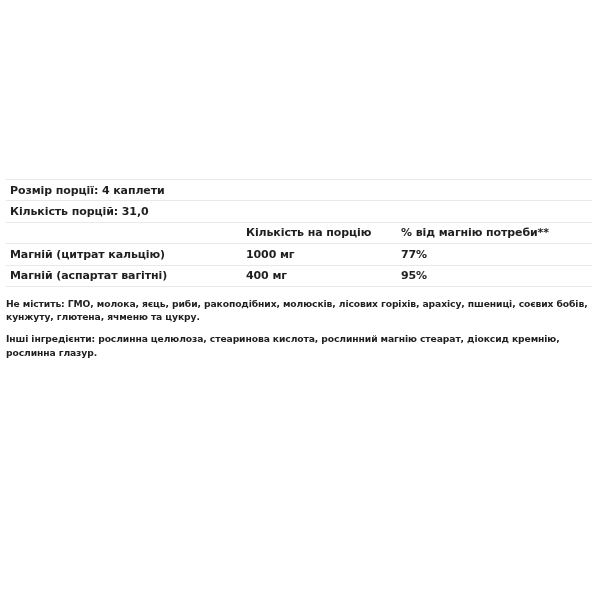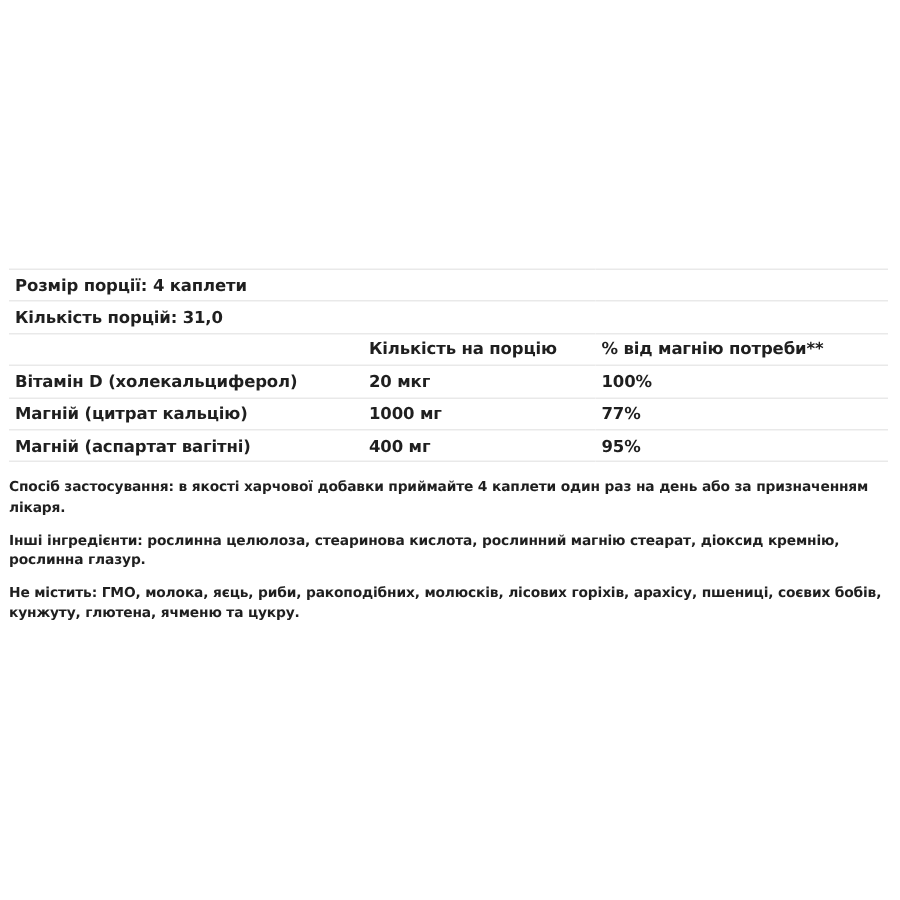--- a/index.html
+++ b/index.html
@@ -63,35 +63,29 @@
       </tr>
       <tr>
         <td colspan="3">Кількість порцій: 31,0</td>
       </tr>
       <tr>
         <td class="c1"></td>
         <td class="c2">Кількість на порцію</td>
         <td>% від магнію потреби**</td>
       </tr>
       <tr>
-        <td class="c1">Вітамін D (холекальциферол)</td>
-        <td class="c2">20 мкг</td>
-        <td>100%</td>
-      </tr>
-      <tr>
         <td class="c1">Магній (цитрат кальцію)</td>
         <td class="c2">1000 мг</td>
         <td>77%</td>
       </tr>
       <tr>
         <td class="c1">Магній (аспартат вагітні)</td>
         <td class="c2">400 мг</td>
         <td>95%</td>
       </tr>
     </tbody>
   </table>
 
   <div class="notes">
-    <p>Спосіб застосування: в якості харчової добавки приймайте 4 каплети один раз на день або за призначенням лікаря.</p>
+    <p>Не містить: ГМО, молока, яєць, риби, ракоподібних, молюсків, лісових горіхів, арахісу, пшениці, соєвих бобів, кунжуту, глютена, ячменю та цукру.</p>
     <p>Інші інгредієнти: рослинна целюлоза, стеаринова кислота, рослинний магнію стеарат, діоксид кремнію, рослинна глазур.</p>
-    <p>Не містить: ГМО, молока, яєць, риби, ракоподібних, молюсків, лісових горіхів, арахісу, пшениці, соєвих бобів, кунжуту, глютена, ячменю та цукру.</p>
   </div>
 </div>
 
 </body></html>

